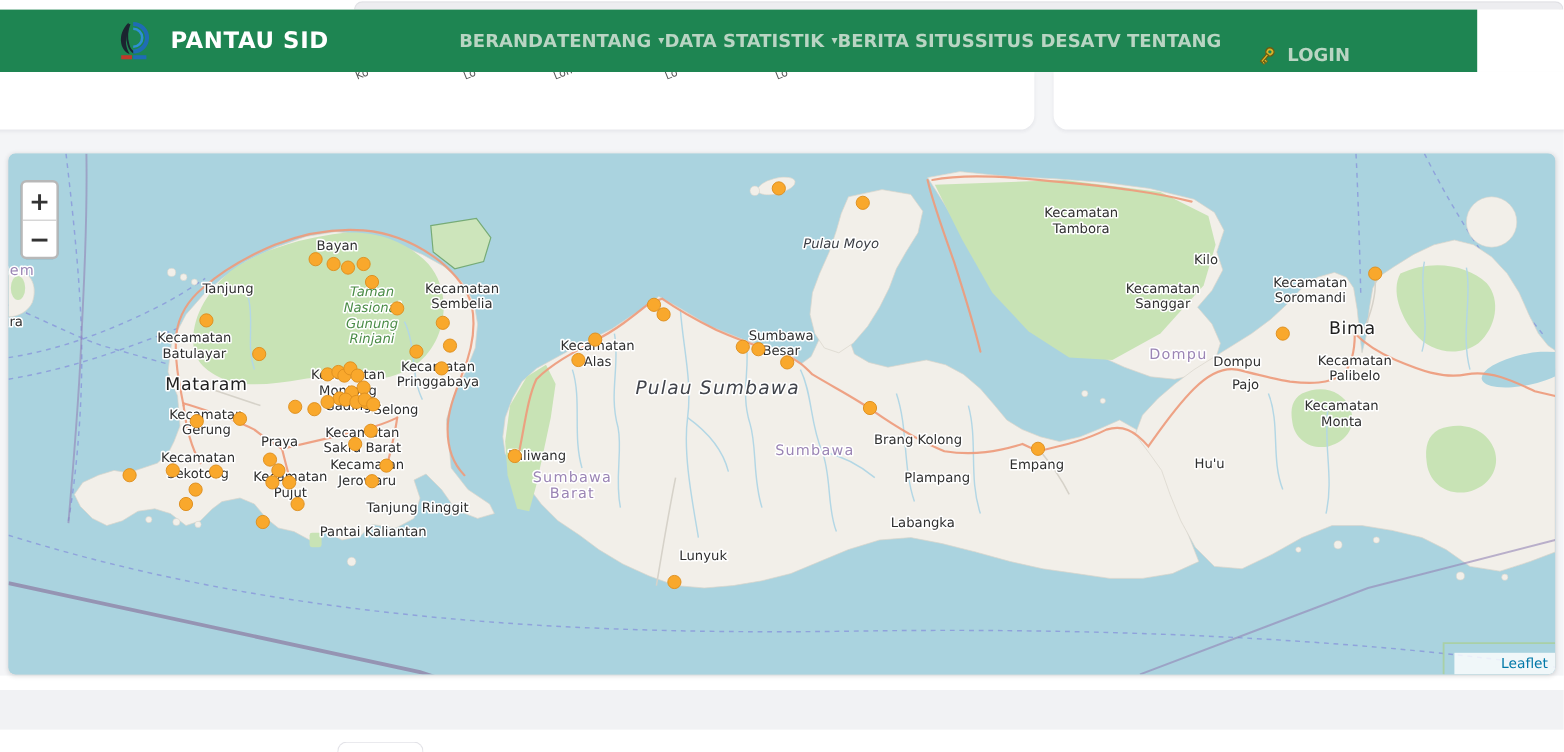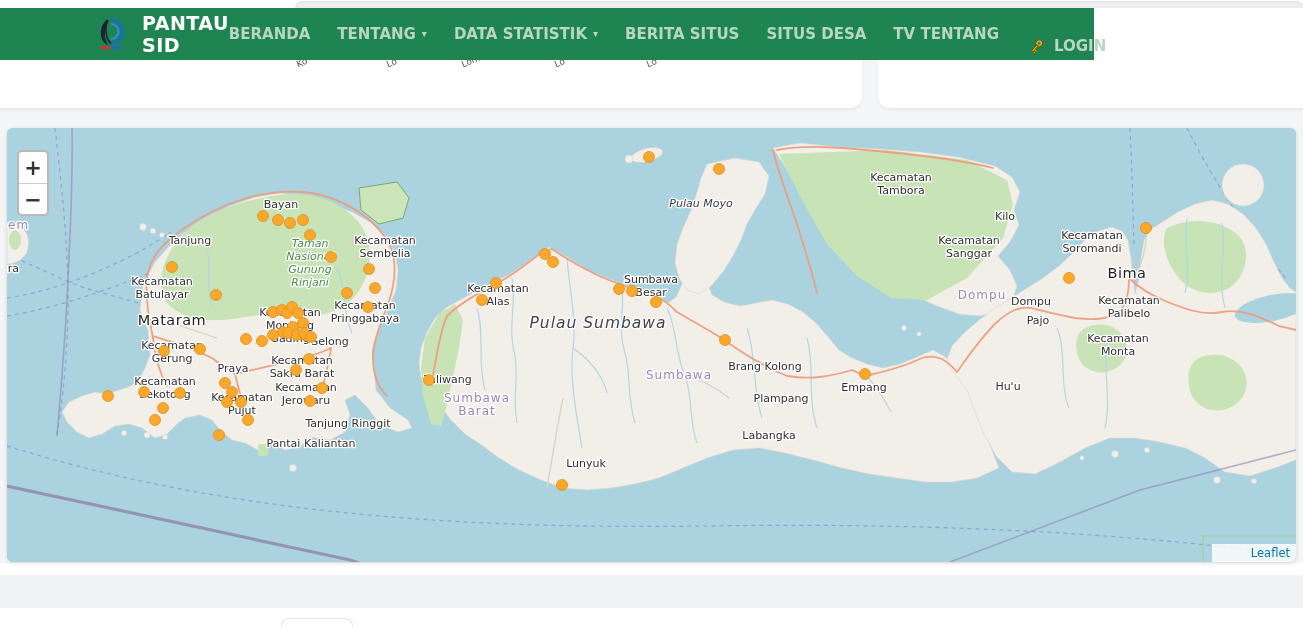--- a/index.html
+++ b/index.html
@@ -3,26 +3,26 @@
 <meta charset="utf-8">
 <style>
   * { margin:0; padding:0; box-sizing:border-box; }
   html,body { width:1303px; height:627px; overflow:hidden; background:#fff;
     font-family:"DejaVu Sans","Liberation Sans",sans-serif; }
   .top-strip { position:absolute; left:0; top:0; width:1303px; height:8px; background:#fff; }
   .strip-card { position:absolute; left:295px; top:1px; right:0; height:7px;
     background:#ededf0; border:1px solid #e0e0e4; border-bottom:none; border-radius:8px 8px 0 0; }
 
   
-  .navbar { position:absolute; left:0; top:8px; width:1094px; height:52px; background:#1E8552;
+  .navbar { position:absolute; left:0; top:8px; width:1231px; height:52px; background:#1E8552;
     display:flex; align-items:center; z-index:50; }
   .brand-group { display:flex; align-items:center; margin-left:95px; gap:14px; }
   .brand-logo { width:33px; height:37px; flex:0 0 auto; }
   .brand-text { color:#fff; font-size:19px; font-weight:bold; letter-spacing:.5px; }
-  .nav-menu { display:flex; align-items:flex-end; gap:27px; margin-left:auto; }
+  .nav-menu { display:flex; align-items:flex-end; margin-left:auto; }
   .nav-item { color:#B9D5C3; font-size:15px; font-weight:bold; cursor:pointer; white-space:nowrap; }
   .nav-item .caret { font-size:10px; margin-left:6px; vertical-align:2px; }
   .login-group { display:flex; align-items:center; gap:8px; margin-left:28px; margin-right:106px; cursor:pointer;margin-top:24px; }
   .login-label { color:#B9D5C3; font-size:15px; font-weight:bold; }
 
   
   .content-bg { position:absolute; left:0; top:60px; width:1303px; height:503px; background:#F4F5F7; }
   .card { position:absolute; top:0; height:48px; background:#fff;
     border-radius:0 0 12px 12px; box-shadow:0 2px 3px rgba(40,40,60,.06); overflow:hidden; }
   .card-left { left:-30px; width:892px; }

